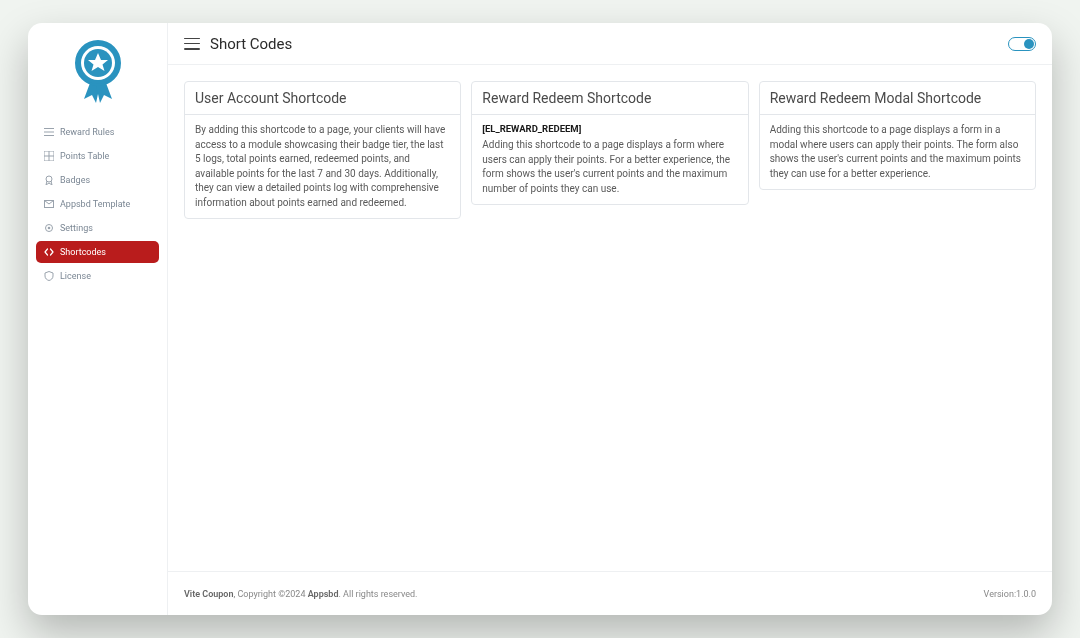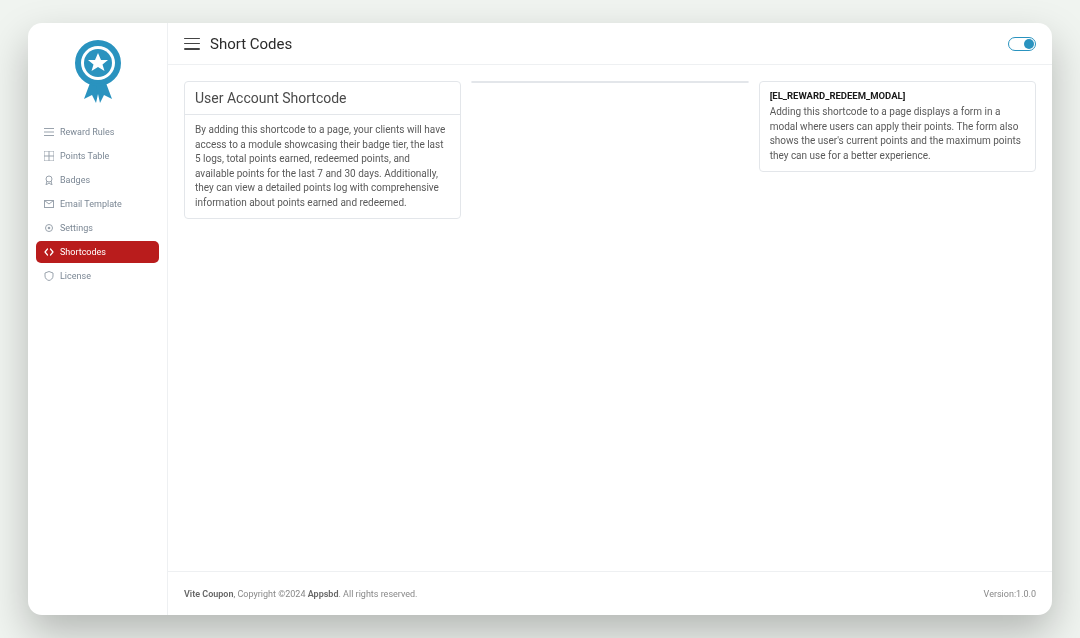--- a/index.html
+++ b/index.html
@@ -129,21 +129,21 @@
           </span>
         <span>Badges</span>
       </div>
       <div class="nav-item">
         <span class="nav-icon">
             <svg width="10" height="10" viewBox="0 0 10 10">
               <rect x="0.5" y="1.5" width="9" height="7" fill="none" stroke="currentColor" stroke-width="1"></rect>
               <path d="M0.5 1.5 L5 5 L9.5 1.5" fill="none" stroke="currentColor" stroke-width="1"></path>
             </svg>
           </span>
-        <span>Email Template</span>
+        <span>Appsbd Template</span>
       </div>
       <div class="nav-item">
         <span class="nav-icon">
             <svg width="10" height="10" viewBox="0 0 10 10">
               <circle cx="5" cy="5" r="3.5" fill="none" stroke="currentColor" stroke-width="1"></circle>
               <circle cx="5" cy="5" r="1.3" fill="currentColor"></circle>
             </svg>
           </span>
         <span>Settings</span>
       </div>
@@ -180,24 +180,29 @@
     </div>
 
     <div class="content">
       <div class="card">
         <div class="card-header">User Account Shortcode</div>
         <div class="card-body">
           <div class="code-desc">By adding this shortcode to a page, your clients will have access to a module showcasing their badge tier, the last 5 logs, total points earned, redeemed points, and available points for the last 7 and 30 days. Additionally, they can view a detailed points log with comprehensive information about points earned and redeemed.</div>
         </div>
       </div>
       <div class="card">
+        <div class="card-header">Reward Redeem Shortcode</div>
+        <div class="card-body">
+          <div class="code-label">[EL_REWARD_REDEEM]</div>
+          <div class="code-desc">Adding this shortcode to a page displays a form where users can apply their points. For a better experience, the form shows the user's current points and the maximum number of points they can use.</div>
+        </div>
       </div>
       <div class="card">
+        <div class="card-header">Reward Redeem Modal Shortcode</div>
         <div class="card-body">
-          <div class="code-label">[EL_REWARD_REDEEM_MODAL]</div>
           <div class="code-desc">Adding this shortcode to a page displays a form in a modal where users can apply their points. The form also shows the user's current points and the maximum points they can use for a better experience.</div>
         </div>
       </div>
     </div>
 
     <div class="footer">
       <div>
         <span class="strong">Vite Coupon</span><span>, Copyright ©2024 </span><span class="strong">Appsbd</span><span>. All rights reserved.</span>
       </div>
       <div>

